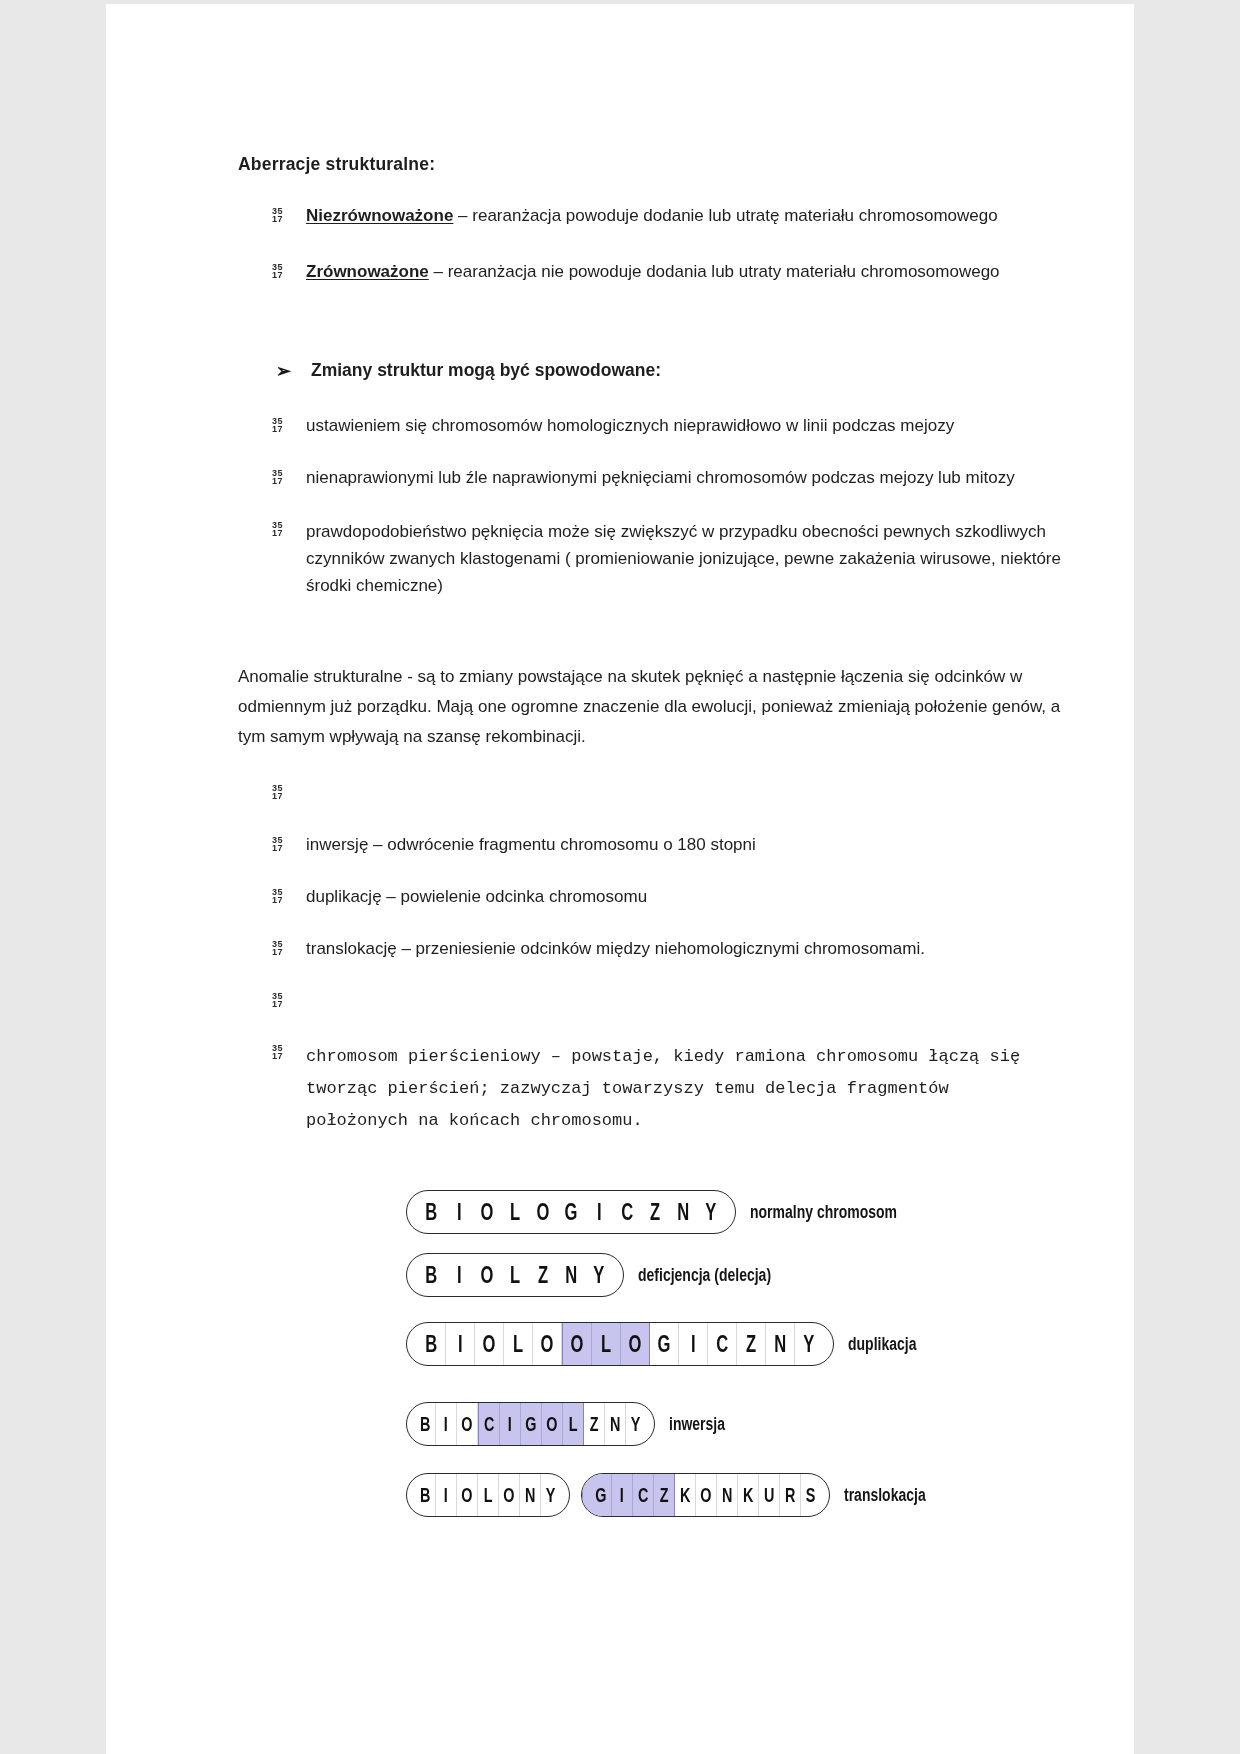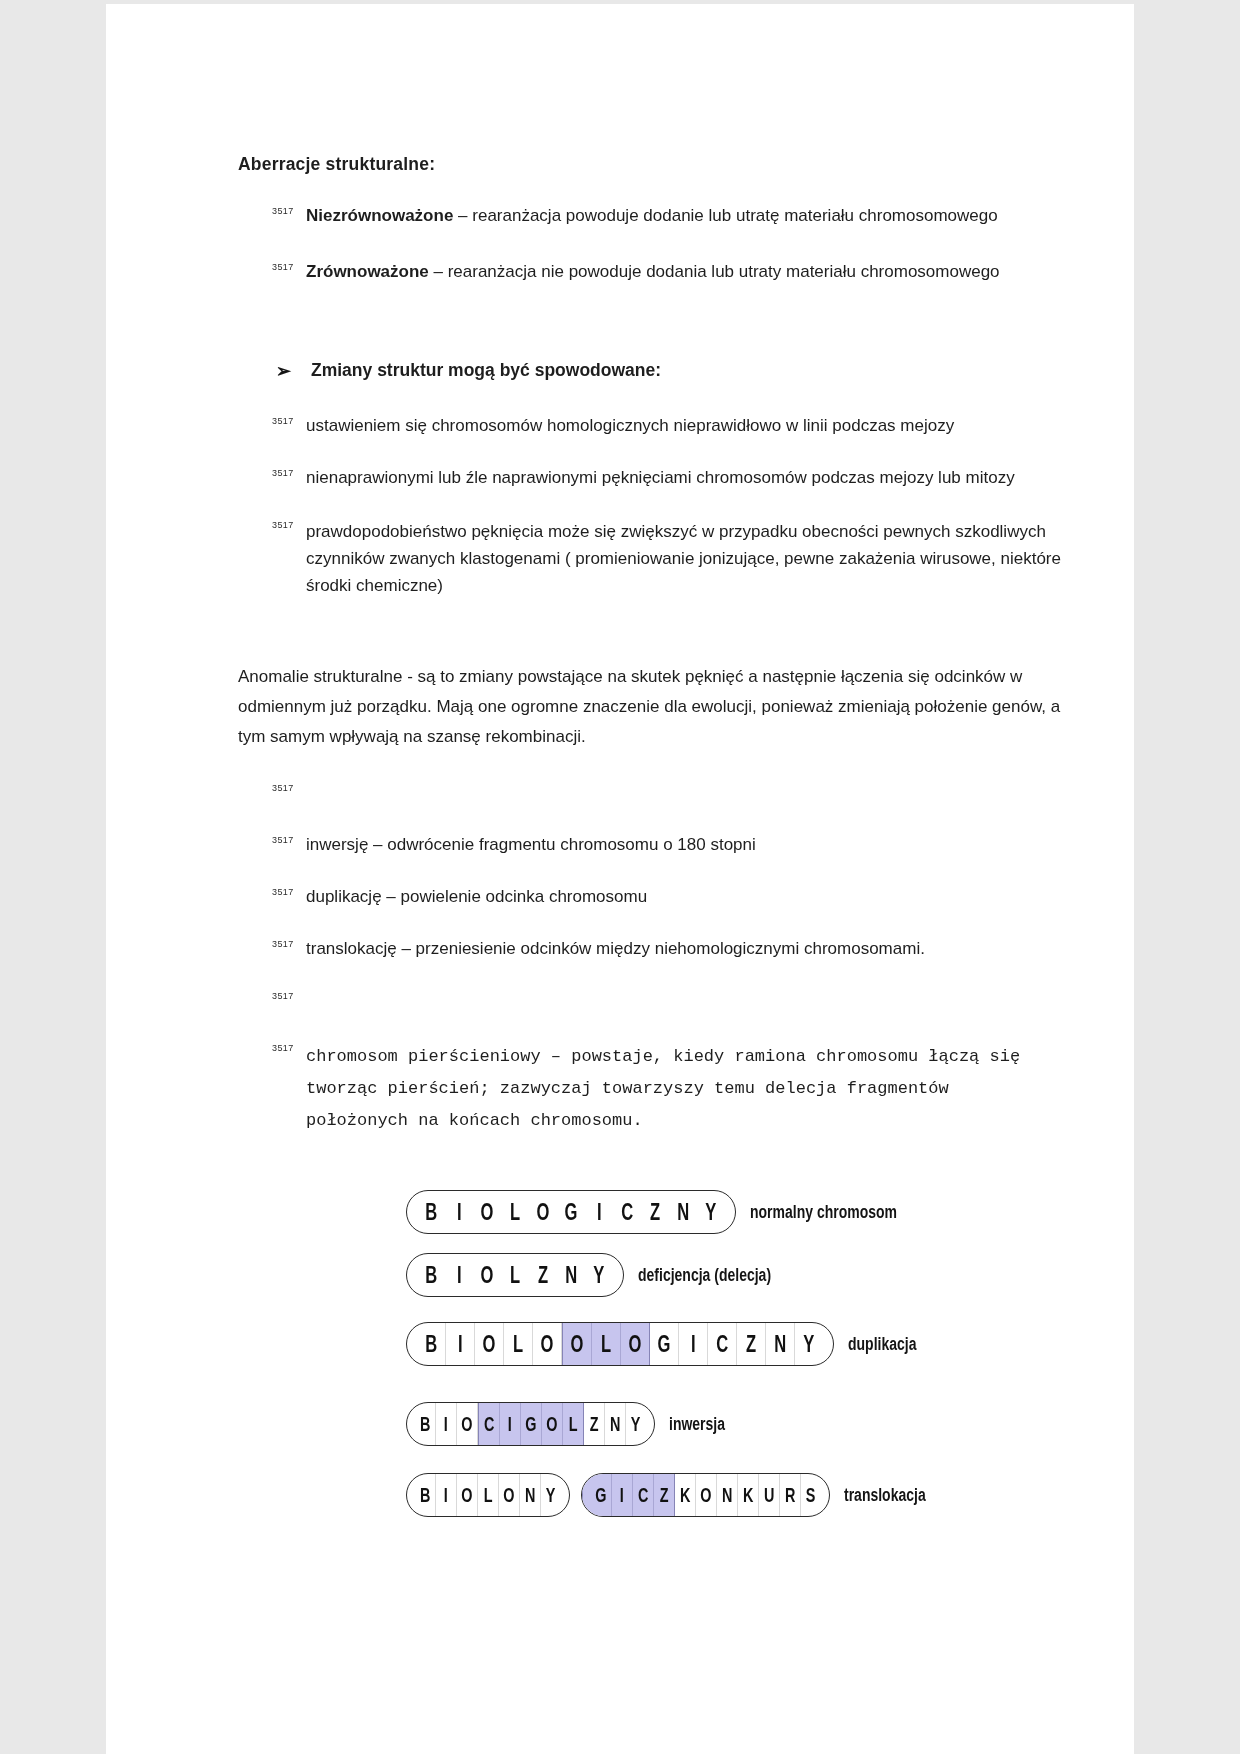--- a/index.html
+++ b/index.html
@@ -17,28 +17,28 @@
     left:132px;top:150px;
     font-size:17.5px;font-weight:700;letter-spacing:.2px;
   }
   
   .li{
     display:flex;align-items:flex-start;
     font-size:17px;line-height:23px;
   }
   .bglyph{
     flex:0 0 34px;margin-left:34px;
-    display:flex;flex-direction:row;align-items:flex-start;
-    font-size:9px;line-height:8px;font-weight:400;color:#2b2b2b;
+    display:flex;flex-direction:column;align-items:flex-start;
+    font-size:9px;line-height:8px;font-weight:700;color:#2b2b2b;
     padding-top:3px;letter-spacing:.4px;
   }
   .li .txt{display:block;}
   .li .txt.wrap3a{width:780px;line-height:27px;}
   .li .txt.wrap3b{width:745px;line-height:32px;font-family:Liberation Mono, monospace;}
-  .uterm{font-weight:700;text-underline-offset:2px;}
+  .uterm{font-weight:700;text-decoration:underline;text-underline-offset:2px;}
   .arrow-head{
     left:132px;top:356px;display:flex;align-items:flex-start;
     font-size:17.5px;font-weight:700;
   }
   .arrow-glyph{
     flex:0 0 35px;margin-left:38px;font-size:18px;font-weight:700;color:#161616;
     padding-top:0;
   }
   .para{
     left:132px;top:658px;width:852px;

